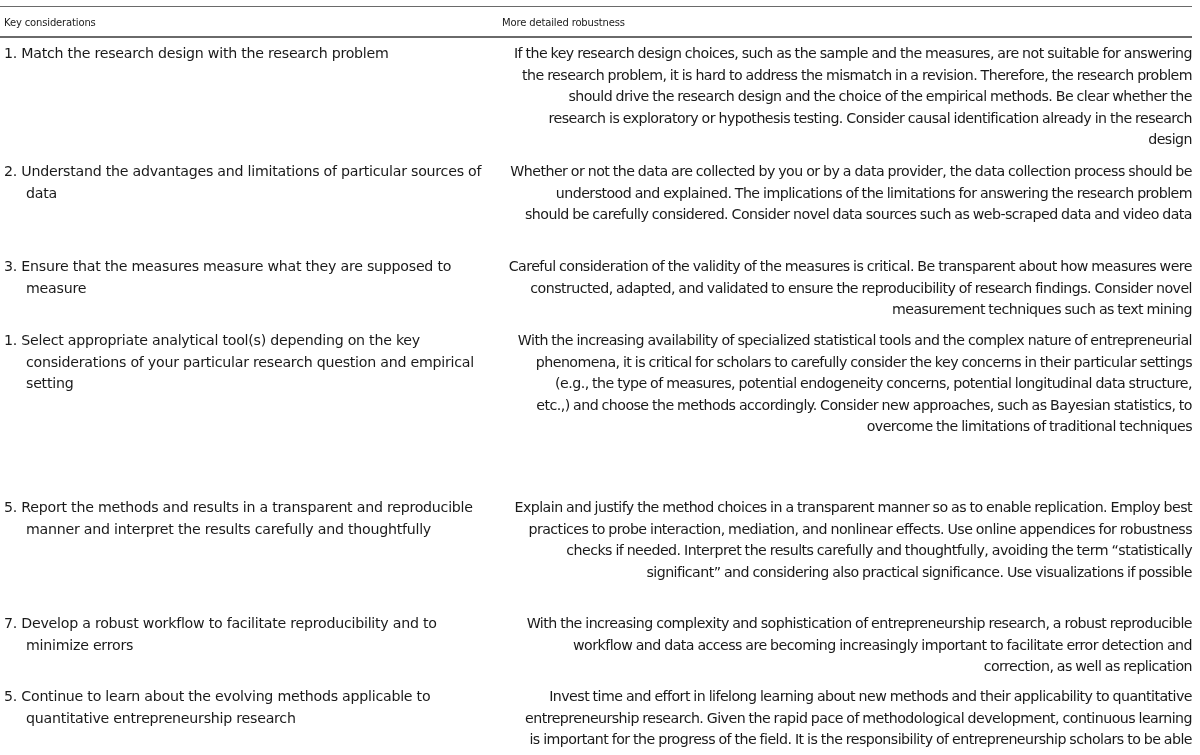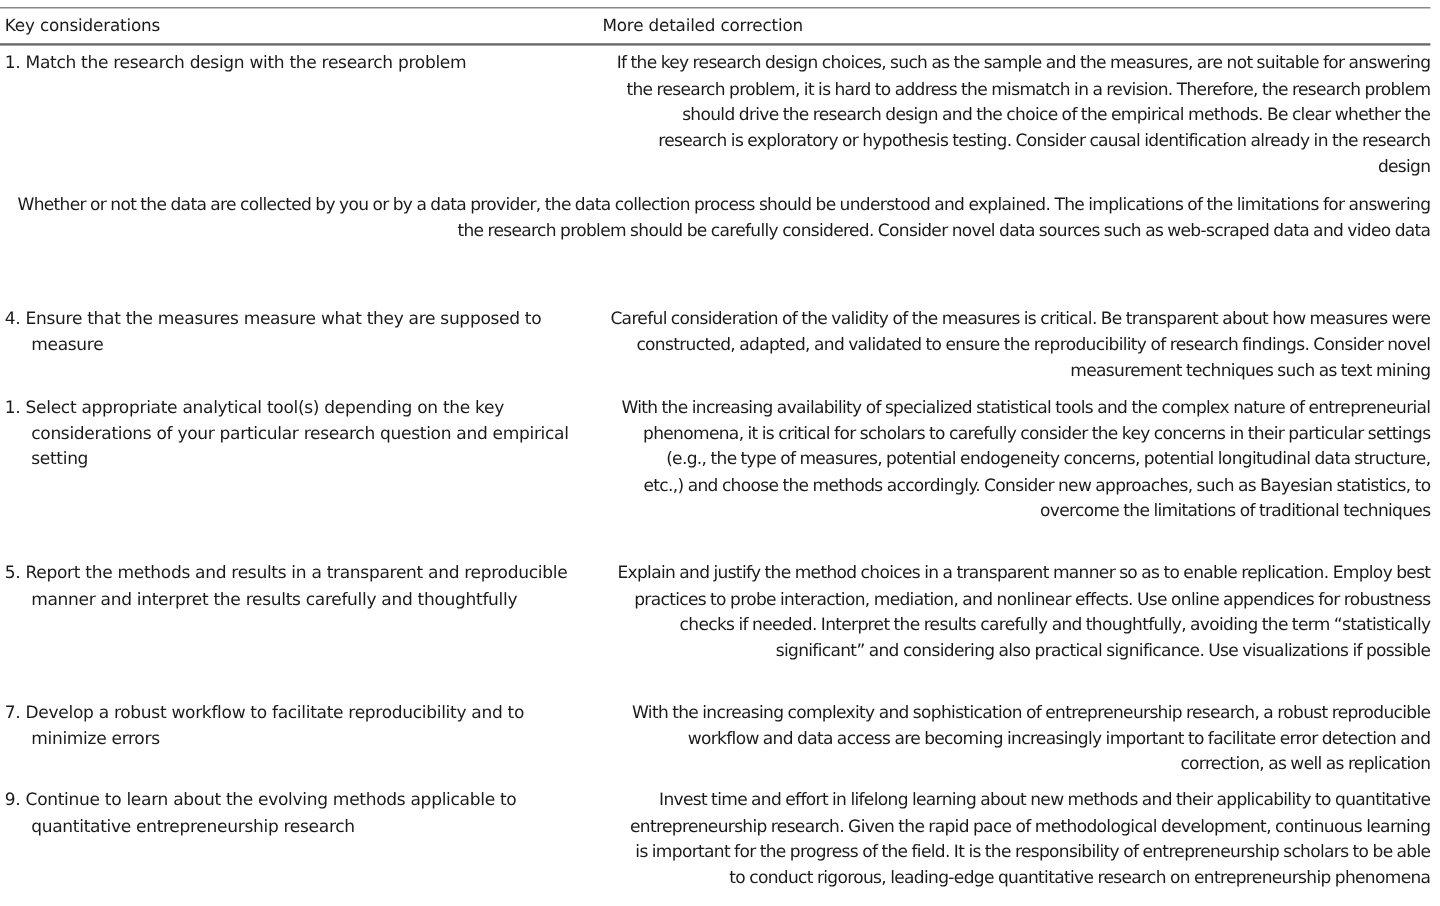--- a/index.html
+++ b/index.html
@@ -37,21 +37,21 @@
       flex: 0 0 502px;
       box-sizing: border-box;
       padding-left: 4px;
     }
     .col-right {
       flex: 1;
       box-sizing: border-box;
       padding-left: 0px;
     }
     .header-cell {
-      font-size: 14px;
+      font-size: 10px;
       letter-spacing: -0.15px;
       line-height: 29px;
       padding-top: 1px;
     }
     .body-cell {
       font-size: 14.2px;
       line-height: 21.5px;
       letter-spacing: -0.25px;
     }
     .body-cell.left {
@@ -68,49 +68,50 @@
     .data-row {
       align-items: flex-start;
     }
   </style>
 </head>
 <body>
 
 <div class="table">
   <div class="row header-row">
     <div class="col-left header-cell">Key considerations</div>
-    <div class="col-right header-cell">More detailed correction</div>
+    <div class="col-right header-cell">More detailed robustness</div>
   </div>
 
   <div class="row data-row" style="height:114px; padding-top:5px;">
     <div class="col-left body-cell left">1. Match the research design with the research problem</div>
     <div class="col-right body-cell right">If the key research design choices, such as the sample and the measures, are not suitable for answering the research problem, it is hard to address the mismatch in a revision. Therefore, the research problem should drive the research design and the choice of the empirical methods. Be clear whether the research is exploratory or hypothesis testing. Consider causal identification already in the research design</div>
   </div>
 
   <div class="row data-row" style="height:92px; padding-top:4px;">
+    <div class="col-left body-cell left">2. Understand the advantages and limitations of particular sources of data</div>
     <div class="col-right body-cell right">Whether or not the data are collected by you or by a data provider, the data collection process should be understood and explained. The implications of the limitations for answering the research problem should be carefully considered. Consider novel data sources such as web-scraped data and video data</div>
   </div>
 
   <div class="row data-row" style="height:71px; padding-top:3px;">
-    <div class="col-left body-cell left">4. Ensure that the measures measure what they are supposed to measure</div>
+    <div class="col-left body-cell left">3. Ensure that the measures measure what they are supposed to measure</div>
     <div class="col-right body-cell right">Careful consideration of the validity of the measures is critical. Be transparent about how measures were constructed, adapted, and validated to ensure the reproducibility of research findings. Consider novel measurement techniques such as text mining</div>
   </div>
 
   <div class="row data-row" style="height:135px; padding-top:3px;">
     <div class="col-left body-cell left">1. Select appropriate analytical tool(s) depending on the key considerations of your particular research question and empirical setting</div>
     <div class="col-right body-cell right">With the increasing availability of specialized statistical tools and the complex nature of entrepreneurial phenomena, it is critical for scholars to carefully consider the key concerns in their particular settings (e.g., the type of measures, potential endogeneity concerns, potential longitudinal data structure, etc.,) and choose the methods accordingly. Consider new approaches, such as Bayesian statistics, to overcome the limitations of traditional techniques</div>
   </div>
 
-  <div class="row data-row" style="height:113px; padding-top:3px;">
+  <div class="row data-row" style="height:113px; padding-top:3px;margin-top:29px;">
     <div class="col-left body-cell left">5. Report the methods and results in a transparent and reproducible manner and interpret the results carefully and thoughtfully</div>
     <div class="col-right body-cell right">Explain and justify the method choices in a transparent manner so as to enable replication. Employ best practices to probe interaction, mediation, and nonlinear effects. Use online appendices for robustness checks if needed. Interpret the results carefully and thoughtfully, avoiding the term “statistically significant” and considering also practical significance. Use visualizations if possible</div>
   </div>
 
   <div class="row data-row" style="height:70px; padding-top:3px;">
     <div class="col-left body-cell left">7. Develop a robust workflow to facilitate reproducibility and to minimize errors</div>
     <div class="col-right body-cell right">With the increasing complexity and sophistication of entrepreneurship research, a robust reproducible workflow and data access are becoming increasingly important to facilitate error detection and correction, as well as replication</div>
   </div>
 
   <div class="row data-row" style="height:116px; padding-top:3px;">
-    <div class="col-left body-cell left">9. Continue to learn about the evolving methods applicable to quantitative entrepreneurship research</div>
+    <div class="col-left body-cell left">5. Continue to learn about the evolving methods applicable to quantitative entrepreneurship research</div>
     <div class="col-right body-cell right">Invest time and effort in lifelong learning about new methods and their applicability to quantitative entrepreneurship research. Given the rapid pace of methodological development, continuous learning is important for the progress of the field. It is the responsibility of entrepreneurship scholars to be able to conduct rigorous, leading-edge quantitative research on entrepreneurship phenomena</div>
   </div>
 </div>
 
 </body></html>

